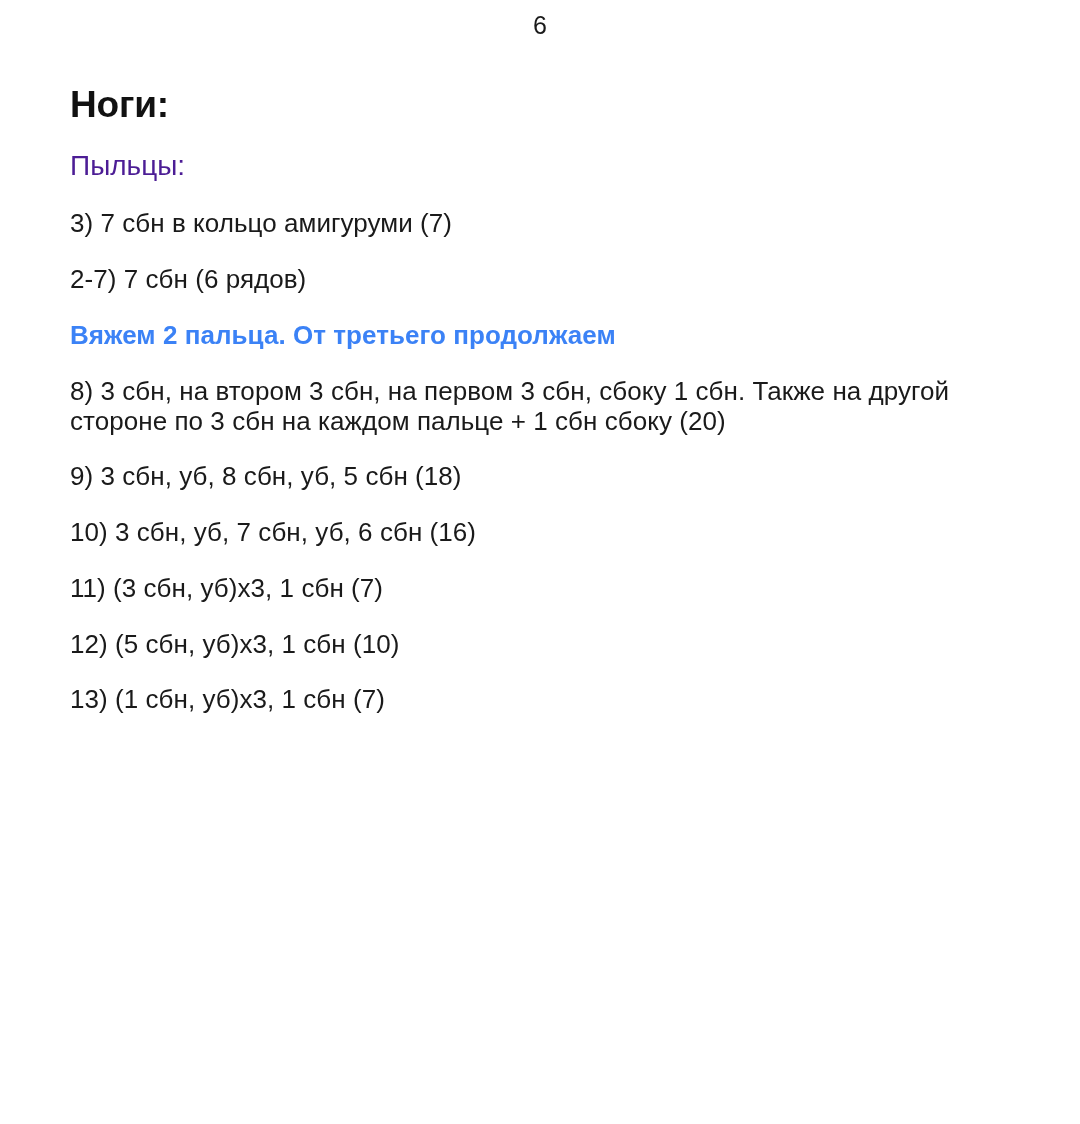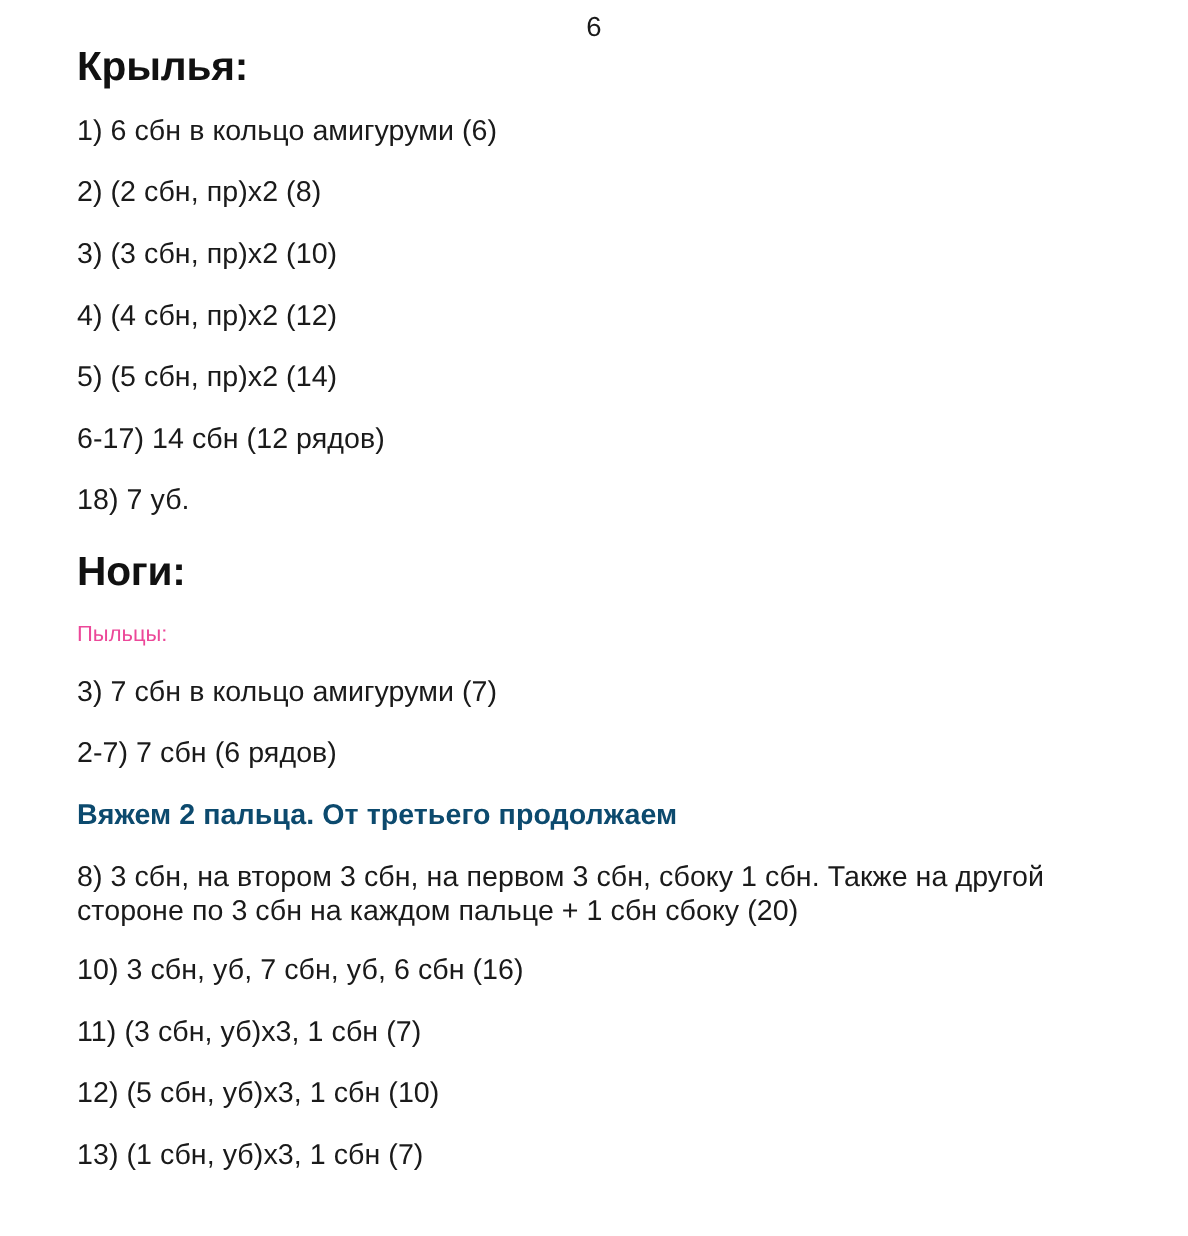--- a/index.html
+++ b/index.html
@@ -52,21 +52,21 @@
   .section-heading {
     font-size: 37px;
     font-weight: 700;
     color: #111111;
     line-height: 1.12;
     letter-spacing: -0.2px;
     margin: 0;
     padding: 0;
   }
   .section-heading.first { margin-top: 0; }
-  .section-heading.second { margin-top: 28px; }
+  .section-heading.second { margin-top: 44px; }
 
   
   .rows {
     margin: 0;
     padding: 0;
     list-style: none;
   }
   .row {
     font-size: 26px;
     font-weight: 400;
@@ -74,79 +74,66 @@
     line-height: 1.23;
     letter-spacing: 0.05px;
     margin: 0;
     padding: 0;
     white-space: pre-wrap;
   }
   .row + .row { margin-top: 24px; }
 
   .row.bold {
     font-weight: 700;
-    color: #0c4a6e;
+    color: #3b82f6;
   }
 
   
   .rows.after-heading { margin-top: 22px; }
 
   
   .row.wrap {
     line-height: 1.17;
     max-width: 910px;
   }
 
   .sub-label {
-    font-size: 20px;
+    font-size: 28px;
     font-weight: 400;
-    color: #ec4899;
+    color: #4c1d95;
     line-height: 1.23;
     margin: 0;
     padding: 0;
   }
   .sub-label-wrap { margin-top: 24px; }
 </style>
 </head>
 <body>
 
 <div class="page">
 
   <div class="page-number">6</div>
 
   <div class="content">
 
-    <div>
-
-      <h1 class="section-heading first">Крылья:</h1>
-
-      <div class="rows after-heading">
-        <p class="row">1) 6 сбн в кольцо амигуруми (6)</p>
-        <p class="row">2) (2 сбн, пр)х2 (8)</p>
-        <p class="row">3) (3 сбн, пр)х2 (10)</p>
-        <p class="row">4) (4 сбн, пр)х2 (12)</p>
-        <p class="row">5) (5 сбн, пр)х2 (14)</p>
-        <p class="row">6-17) 14 сбн (12 рядов)</p>
-        <p class="row">18) 7 уб.</p>
-      </div>
-    </div>
 
     <div>
 
       <h1 class="section-heading second">Ноги:</h1>
 
       <p class="sub-label sub-label-wrap">Пыльцы:</p>
 
       <div class="rows" style="margin-top:24px;">
         <p class="row">3) 7 сбн в кольцо амигуруми (7)</p>
         <p class="row">2-7) 7 сбн (6 рядов)</p>
 
         <p class="row bold">Вяжем 2 пальца. От третьего продолжаем</p>
 
         <p class="row wrap">8) 3 сбн, на втором 3 сбн, на первом 3 сбн, сбоку 1 сбн. Также на другой стороне по 3 сбн на каждом пальце + 1 сбн сбоку (20)</p>
+        <p class="row">9) 3 сбн, уб, 8 сбн, уб, 5 сбн (18)</p>
         <p class="row">10) 3 сбн, уб, 7 сбн, уб, 6 сбн (16)</p>
         <p class="row">11) (3 сбн, уб)х3, 1 сбн (7)</p>
         <p class="row">12) (5 сбн, уб)х3, 1 сбн (10)</p>
         <p class="row">13) (1 сбн, уб)х3, 1 сбн (7)</p>
       </div>
     </div>
 
   </div>
 </div>
 

